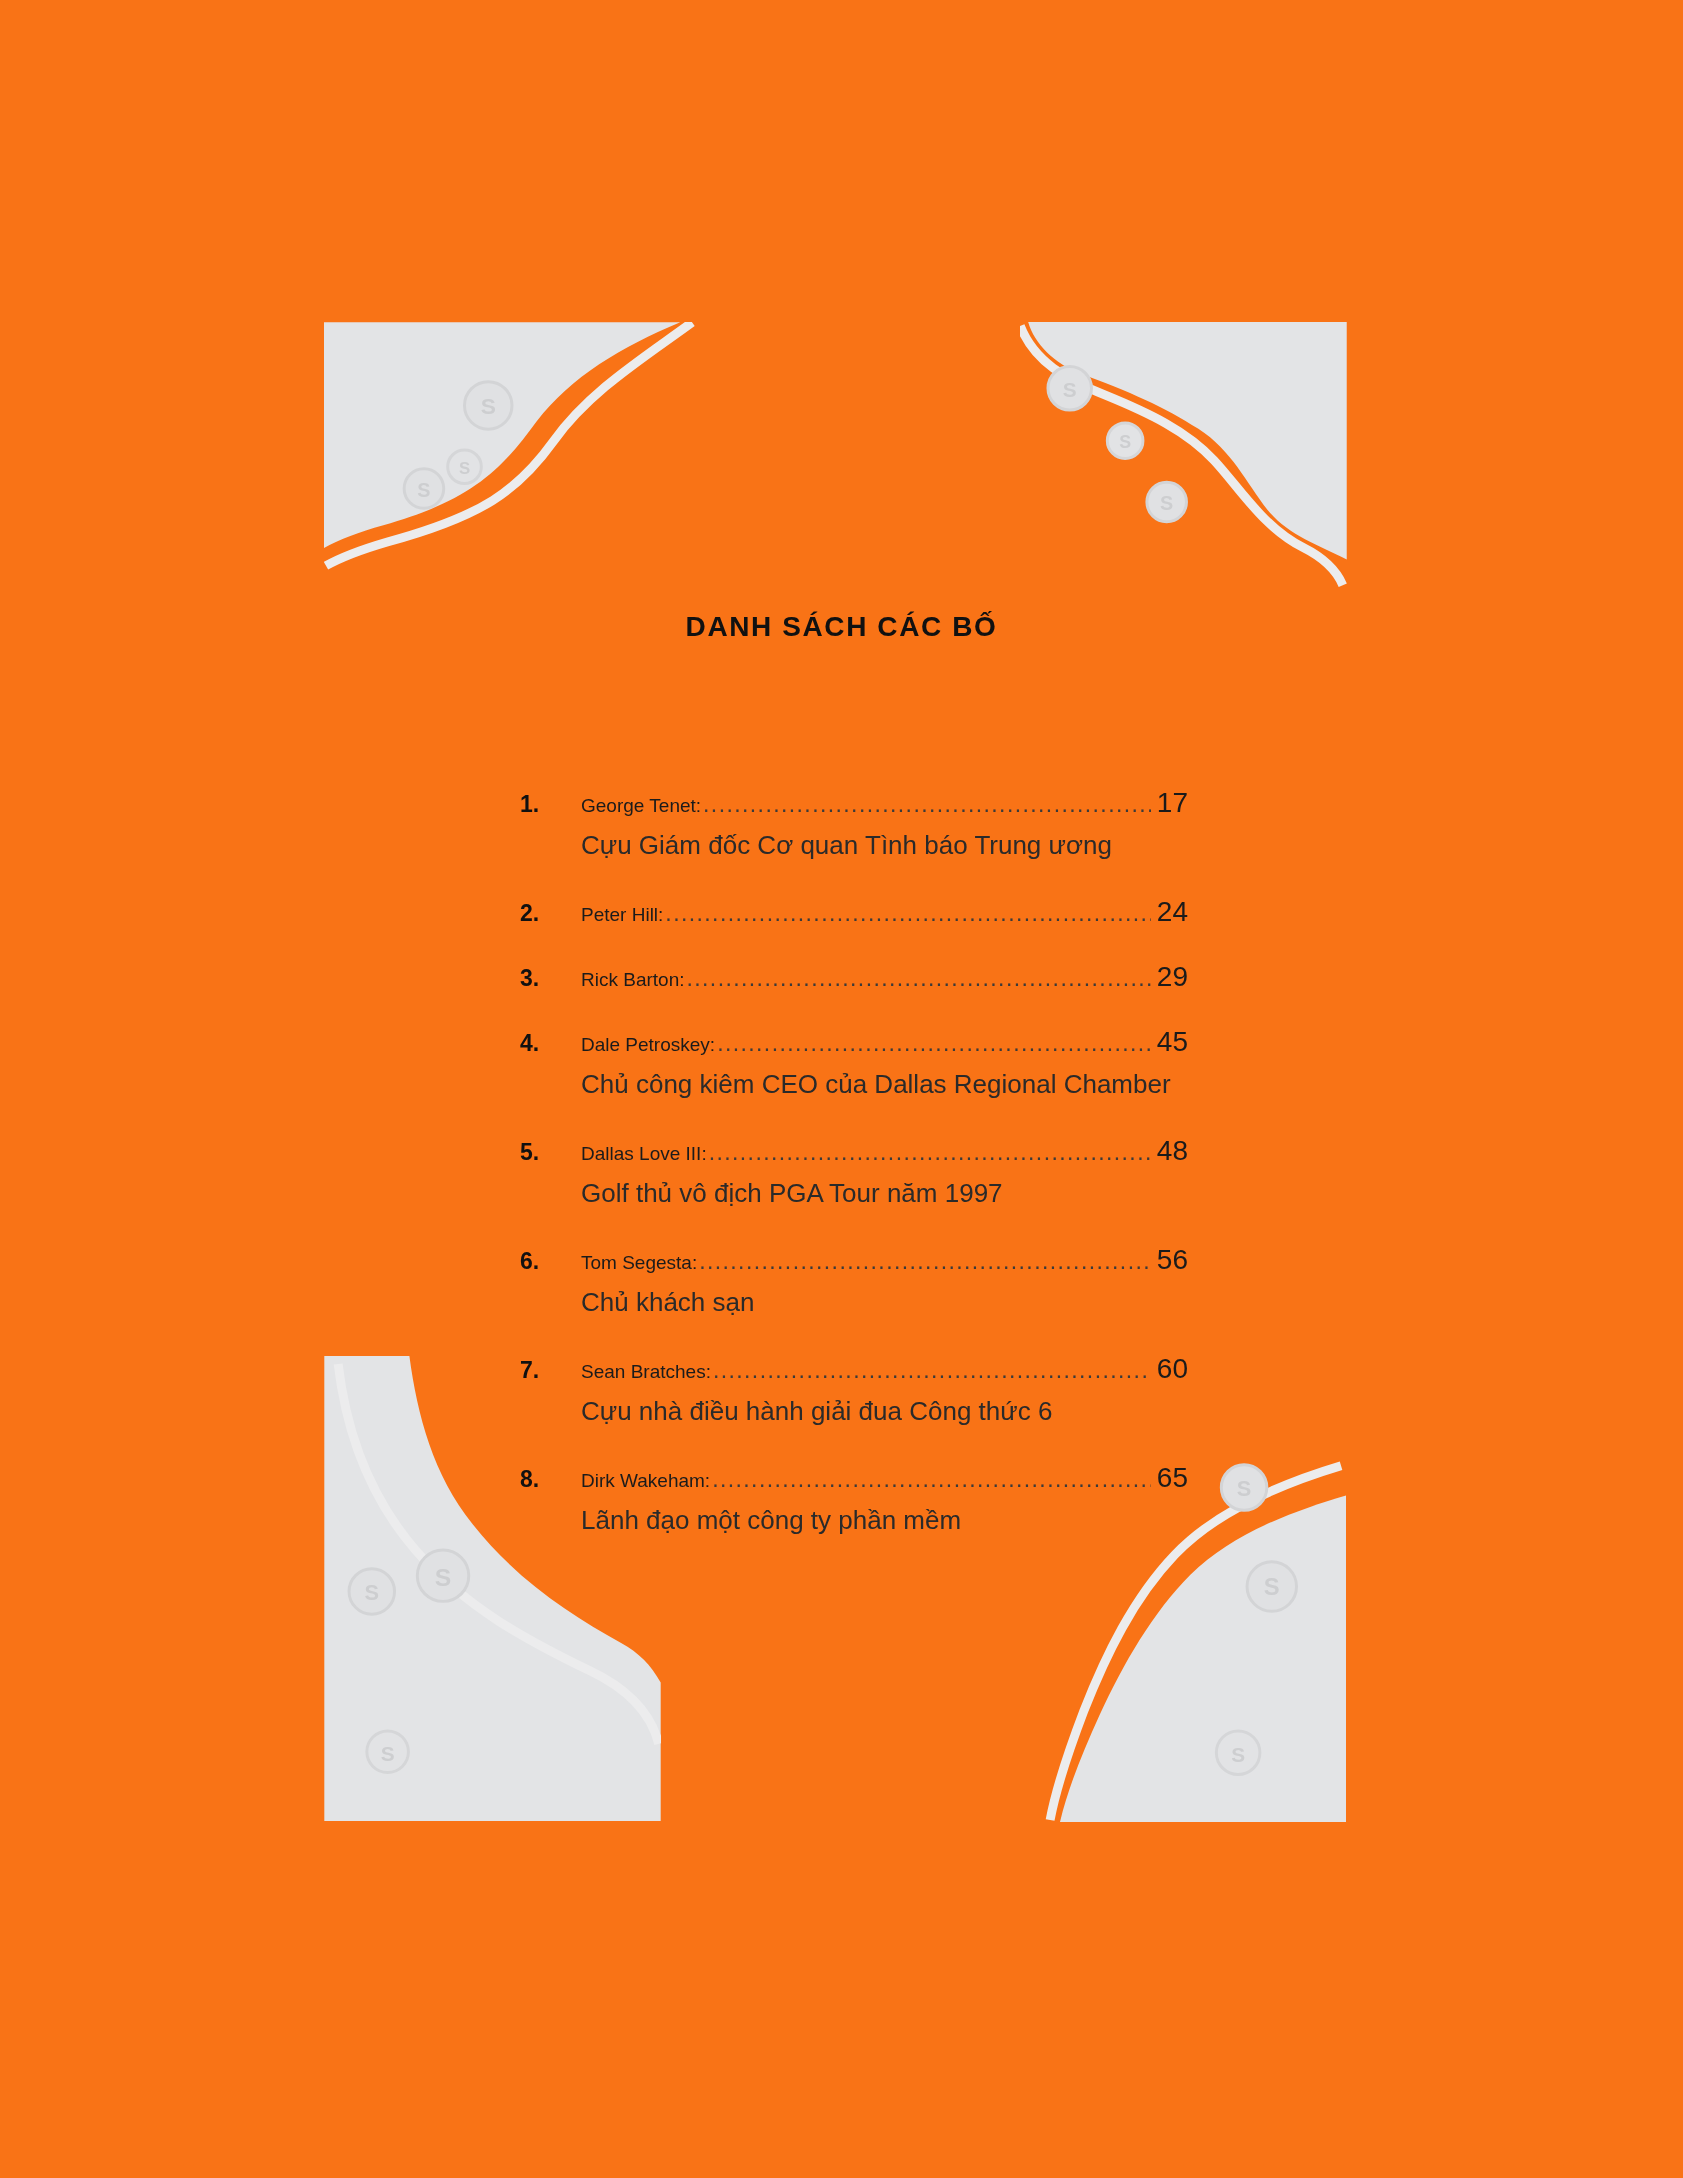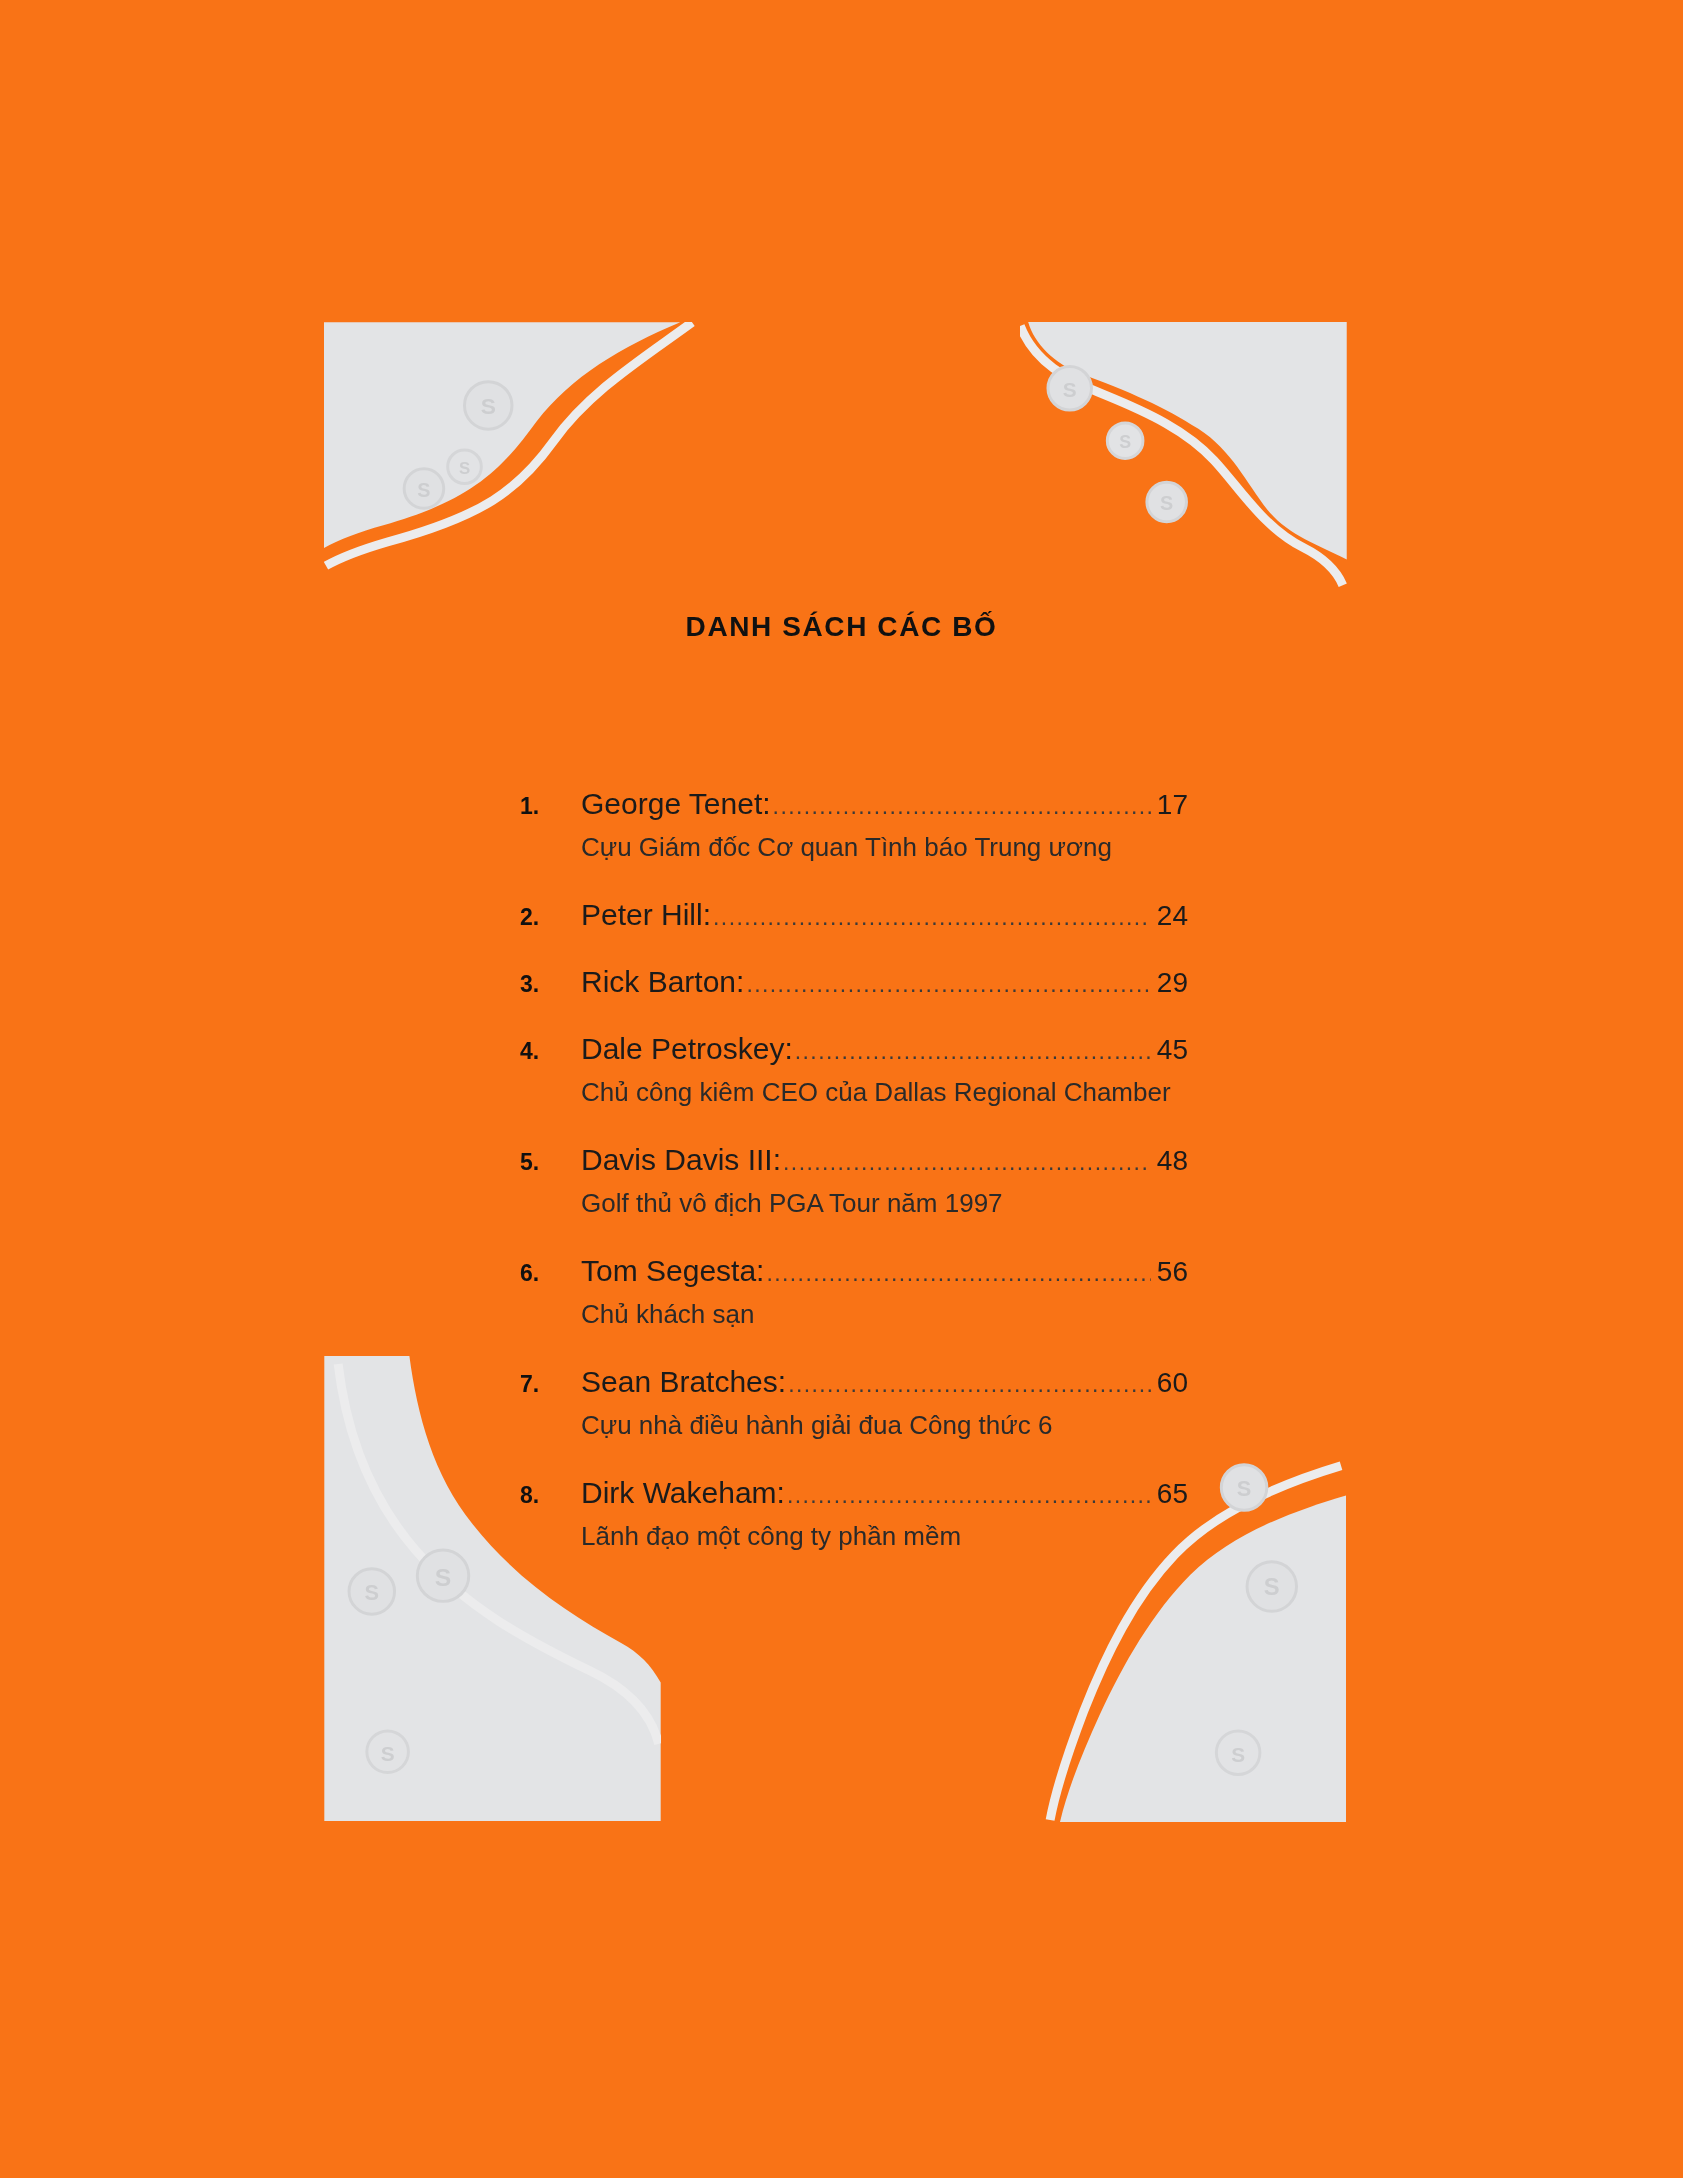--- a/index.html
+++ b/index.html
@@ -67,21 +67,21 @@
     width: 100%;
   }
   .toc-num {
     font-weight: bold;
     font-size: 23px;
     width: 61px;
     flex: 0 0 61px;
     color: #111111;
   }
   .toc-name {
-    font-size: 30px;
+    font-size: 19px;
     color: #1b1b1b;
     white-space: nowrap;
   }
   .toc-dots {
     flex: 1 1 auto;
     overflow: hidden;
     white-space: nowrap;
     font-size: 23px;
     color: #3a3a3a;
     margin: 0 2px;
@@ -217,21 +217,21 @@
           <span class="toc-num">4.</span>
           <span class="toc-name">Dale Petroskey:</span>
           <span class="toc-dots">................................................................................................</span>
           <span class="toc-page">45</span>
         </div>
         <div class="toc-desc">Chủ công kiêm CEO của Dallas Regional Chamber</div>
       </div>
       <div class="toc-entry">
         <div class="toc-row">
           <span class="toc-num">5.</span>
-          <span class="toc-name">Davis Davis III:</span>
+          <span class="toc-name">Dallas Love III:</span>
           <span class="toc-dots">................................................................................................</span>
           <span class="toc-page">48</span>
         </div>
         <div class="toc-desc">Golf thủ vô địch PGA Tour năm 1997</div>
       </div>
       <div class="toc-entry">
         <div class="toc-row">
           <span class="toc-num">6.</span>
           <span class="toc-name">Tom Segesta:</span>
           <span class="toc-dots">................................................................................................</span>

